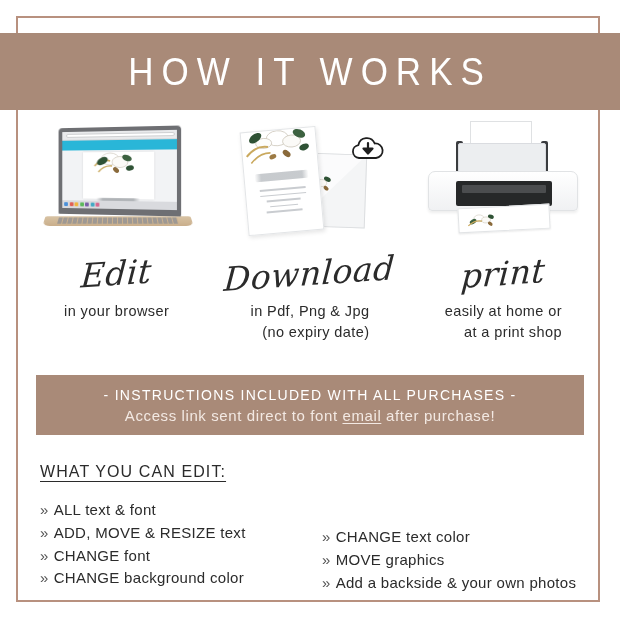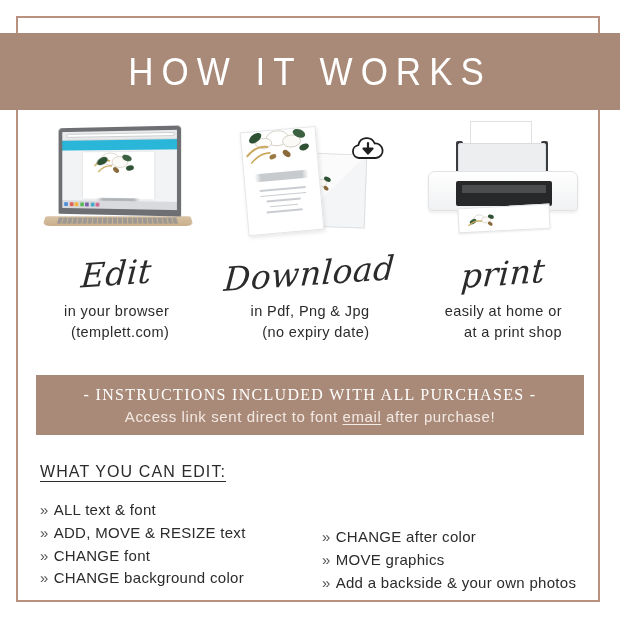--- a/index.html
+++ b/index.html
@@ -230,23 +230,23 @@
   .instructions {
     position: absolute;
     left: 36px; top: 375px;
     width: 548px; height: 60px;
     background: #a98a78;
     z-index: 2;
     display: flex; flex-direction: column;
     align-items: center; justify-content: center;
   }
   .instructions .line1 {
-    color: #ffffff; font-size: 16px; font-weight: 300;
+    color: #ffffff; font-size: 14px; font-weight: 300;
     letter-spacing: 1.3px; white-space: nowrap;
-    font-family: Liberation Serif, serif;
+    font-family: Liberation Sans, sans-serif;
   }
   .instructions .line2 {
     color: #f3e9e3; font-size: 15px; font-weight: 300;
     letter-spacing: 0.6px; margin-top: 4px; white-space: nowrap;
     font-family: "Liberation Sans", sans-serif;
   }
   .instructions .line2 u { text-underline-offset: 2px; }
 
   
   .edit-block { position: absolute; left: 40px; top: 463px; width: 540px; z-index: 2; }
@@ -313,21 +313,20 @@
                   <i style="background:#43a9c4"></i>
                 <i style="background:#d4698f"></i>
               </div>
             </div>
           </div>
         </div>
       </div>
       <div class="script-word">Edit</div>
       <div class="step-caption">
         <div>in your browser</div>
-        <div>(templett.com)</div>
       </div>
     </div>
 
     <div class="step">
       <div class="art">
         <div class="cardset">
           <div class="envelope">
             <div class="flap"></div>
             <svg class="floral" style="left:22px;top:14px;width:42px;height:30px" viewBox="0 0 42 30">
               <ellipse cx="16" cy="12" rx="6" ry="4" fill="#ffffff" stroke="#d2ccc0" stroke-width=".6"></ellipse>
@@ -414,21 +413,21 @@
     <div class="edit-cols">
 
       <div class="edit-col left">
         <div class="edit-item"><span class="chev">»</span><span>ALL text &amp; font</span></div>
         <div class="edit-item"><span class="chev">»</span><span>ADD, MOVE &amp; RESIZE text</span></div>
         <div class="edit-item"><span class="chev">»</span><span>CHANGE font</span></div>
         <div class="edit-item"><span class="chev">»</span><span>CHANGE background color</span></div>
       </div>
 
       <div class="edit-col right">
-        <div class="edit-item"><span class="chev">»</span><span>CHANGE after color</span></div>
+        <div class="edit-item"><span class="chev">»</span><span>CHANGE text color</span></div>
         <div class="edit-item"><span class="chev">»</span><span>MOVE graphics</span></div>
         <div class="edit-item"><span class="chev">»</span><span>Add a backside &amp; your own photos</span></div>
       </div>
 
     </div>
   </div>
 
 </div>
 
 </body></html>

